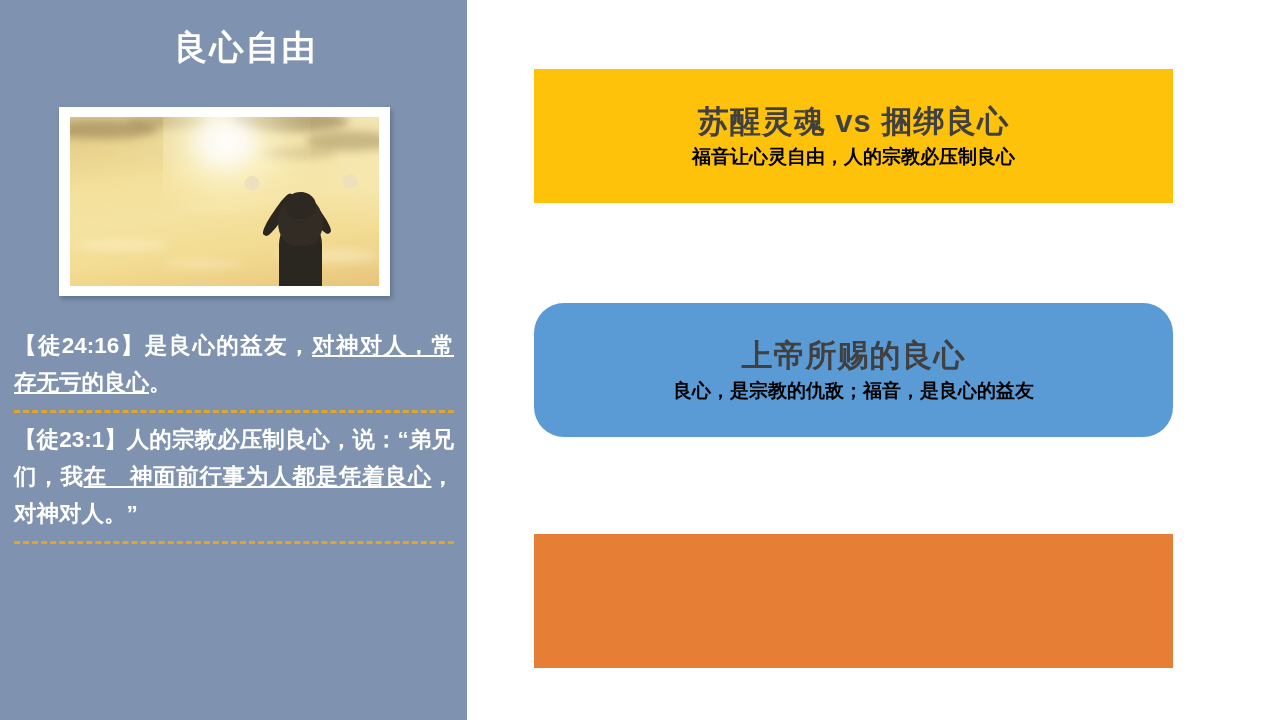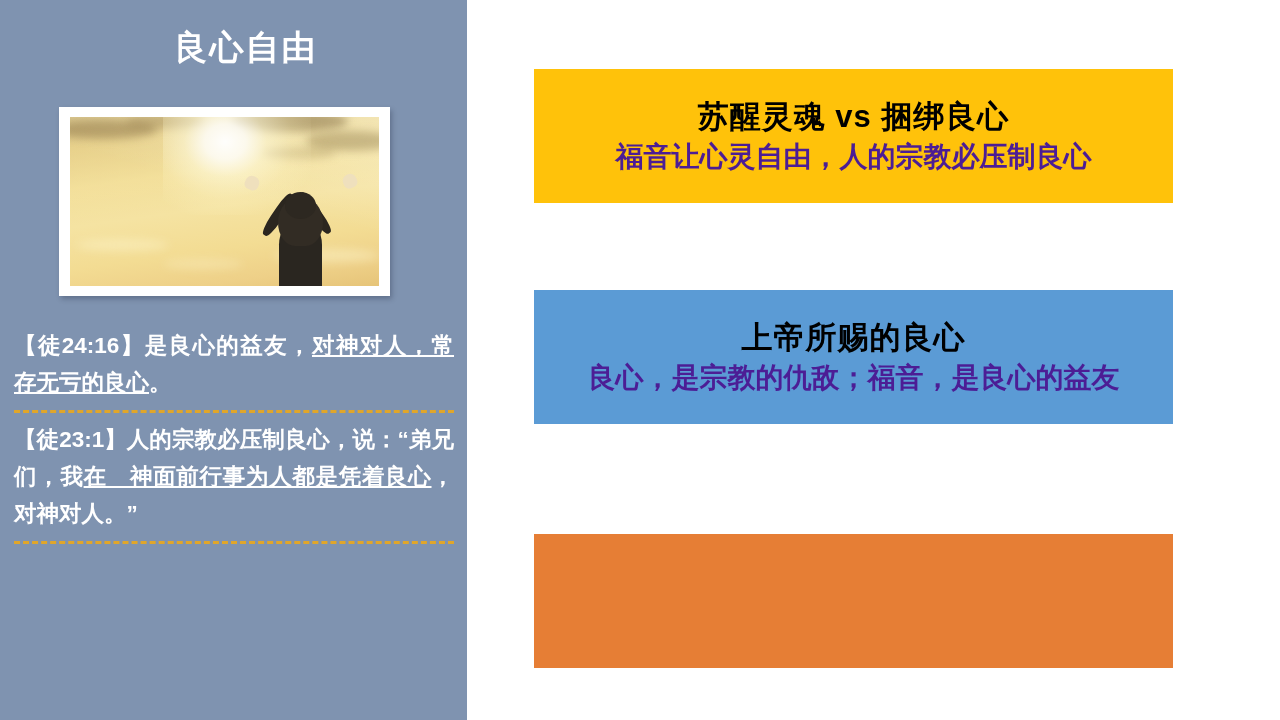--- a/index.html
+++ b/index.html
@@ -201,34 +201,34 @@
     left: 534px;
     width: 639px;
     height: 134px;
     box-sizing: border-box;
     display: flex;
     flex-direction: column;
     align-items: center;
     justify-content: center;
   }
   .panel-yellow { top: 69px;  background: #ffc20a; }
-  .panel-blue   { top: 290px; background: #5b9bd5; }
+  .panel-blue   { top: 303px; background: #5b9bd5; border-radius: 30px; }
   .panel-orange { top: 534px; background: #e67e35; }
 
   .panel-heading {
-    color: #000000;
+    color: #404040;
     font-size: 31px;
     font-weight: bold;
     line-height: 1.2;
     letter-spacing: 1px;
     white-space: nowrap;
   }
   .panel-sub {
-    color: #4c1d95;
-    font-size: 28px;
+    color: #000000;
+    font-size: 19px;
     font-weight: bold;
     line-height: 1.24;
     letter-spacing: 0px;
     white-space: nowrap;
     margin-top: 5px;
   }
 </style>
 </head>
 <body>
 

